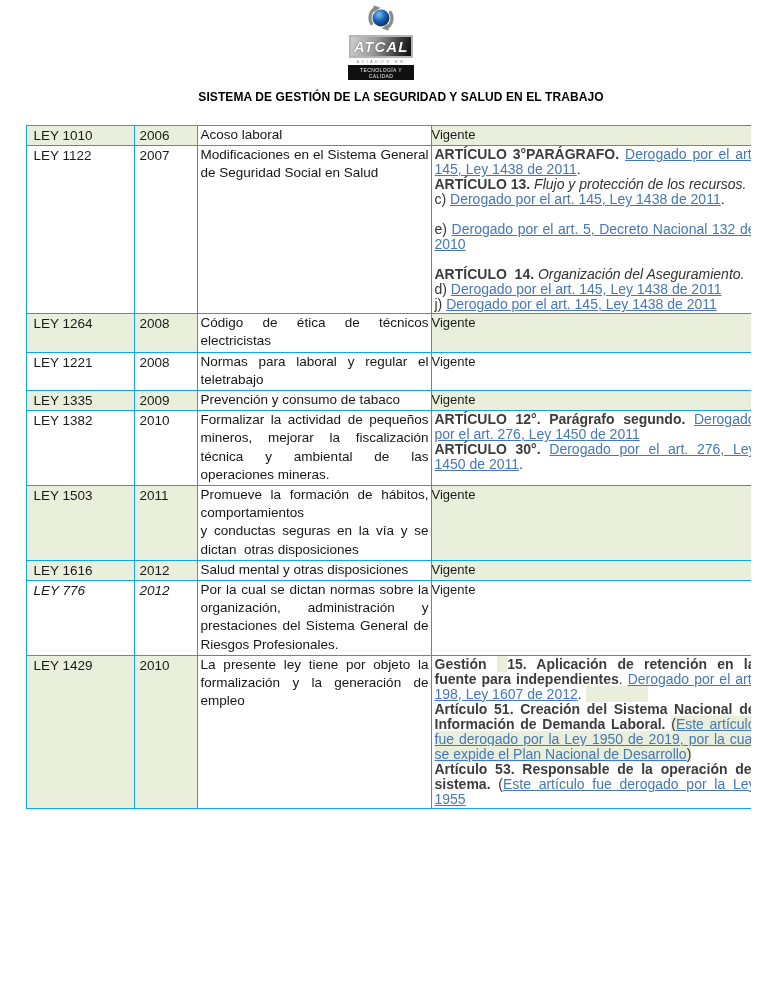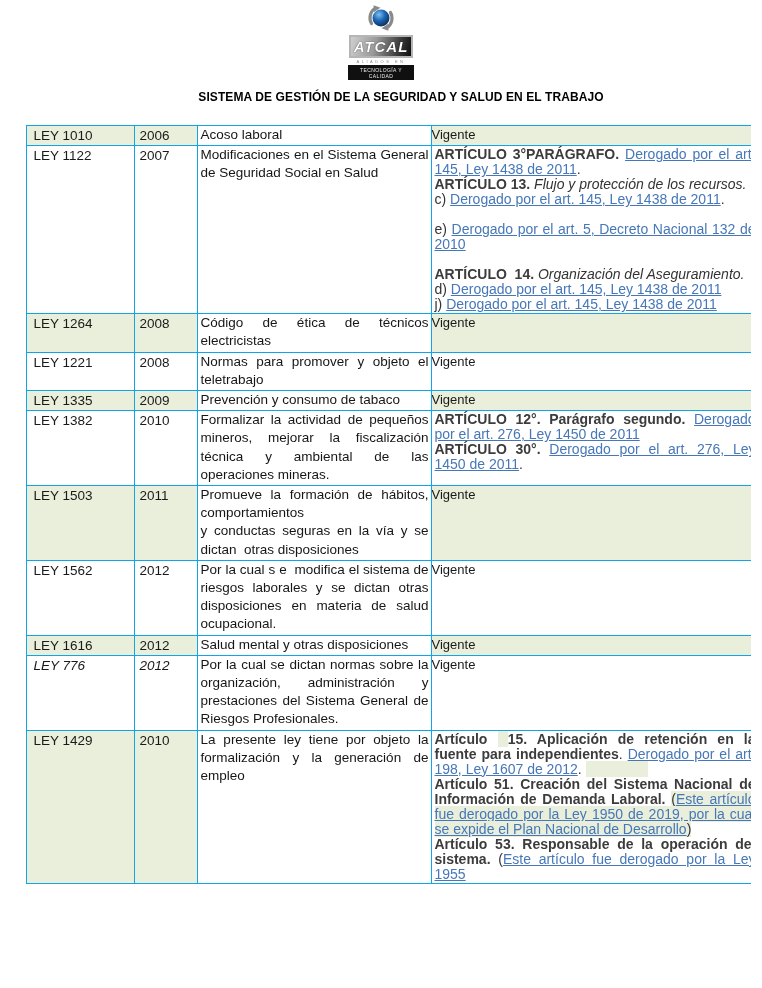--- a/index.html
+++ b/index.html
@@ -101,21 +101,21 @@
         </tr>
         <tr>
           <td class="law shaded">LEY 1264</td>
           <td class="year shaded">2008</td>
           <td class="desc">Código de ética de técnicos electricistas</td>
           <td class="status vigente shaded"><span>Vigente</span></td>
         </tr>
         <tr>
           <td class="law">LEY 1221</td>
           <td class="year">2008</td>
-          <td class="desc">Normas para promover y objeto el teletrabajo</td>
+          <td class="desc">Normas para laboral y regular el teletrabajo</td>
           <td class="status vigente"><span>Vigente</span></td>
         </tr>
         <tr>
           <td class="law shaded">LEY 1335</td>
           <td class="year shaded">2009</td>
           <td class="desc">Prevención y consumo de tabaco</td>
           <td class="status vigente shaded"><span>Vigente</span></td>
         </tr>
         <tr>
           <td class="law">LEY 1382</td>
@@ -125,42 +125,36 @@
 </span><span class="b">ARTÍCULO 30°. </span><a class="lnk" href="#">Derogado por el art. 276, Ley 1450 de 2011</a><span>.</span></td>
         </tr>
         <tr>
           <td class="law shaded">LEY 1503</td>
           <td class="year shaded">2011</td>
           <td class="desc">Promueve la formación de hábitos, comportamientos
 y conductas seguras en la vía y se dictan  otras disposiciones</td>
           <td class="status vigente shaded"><span>Vigente</span></td>
         </tr>
         <tr>
-          <td class="law">LEY 1562</td>
-          <td class="year">2012</td>
-          <td class="desc">Por la cual s e  modifica el sistema de riesgos laborales y se dictan otras disposiciones en materia de salud ocupacional.</td>
-          <td class="status vigente"><span>Vigente</span></td>
-        </tr>
-        <tr>
           <td class="law shaded">LEY 1616</td>
           <td class="year shaded">2012</td>
           <td class="desc">Salud mental y otras disposiciones</td>
           <td class="status vigente shaded"><span>Vigente</span></td>
         </tr>
         <tr>
           <td class="law it">LEY 776</td>
           <td class="year it">2012</td>
           <td class="desc">Por la cual se dictan normas sobre la organización, administración y prestaciones del Sistema General de Riesgos Profesionales.</td>
           <td class="status vigente"><span>Vigente</span></td>
         </tr>
         <tr>
           <td class="law shaded">LEY 1429</td>
           <td class="year shaded">2010</td>
           <td class="desc">La presente ley tiene por objeto la formalización y la generación de empleo</td>
-          <td class="status rich"><span class="b">Artículo </span><span class="hl"> </span><span class="b">15. Aplicación de retención en la fuente para independientes</span><span>. </span><a class="lnk" href="#">Derogado por el art. 198, Ley 1607 de 2012</a><span>. </span><span class="hl">                </span><span>
+          <td class="status rich"><span class="b">Gestión </span><span class="hl"> </span><span class="b">15. Aplicación de retención en la fuente para independientes</span><span>. </span><a class="lnk" href="#">Derogado por el art. 198, Ley 1607 de 2012</a><span>. </span><span class="hl">                </span><span>
 </span><span class="b">Artículo 51. Creación del Sistema Nacional de Información de Demanda Laboral. </span><span class="hl">(</span><a class="lnk hl" href="#">Este artículo fue derogado por la Ley 1950 de 2019, por la cual se expide el Plan Nacional de Desarrollo</a><span class="hl">)</span><span>
 </span><span class="b">Artículo 53. Responsable de la operación del sistema. </span><span>(</span><a class="lnk" href="#">Este artículo fue derogado por la Ley 1955</a></td>
         </tr>
       </tbody>
   </table>
 
   <div class="footer">Curso Sistema de Gestión de la Seguridad y Salud en el Trabajo - SGSST</div>
 
 </div>
 

